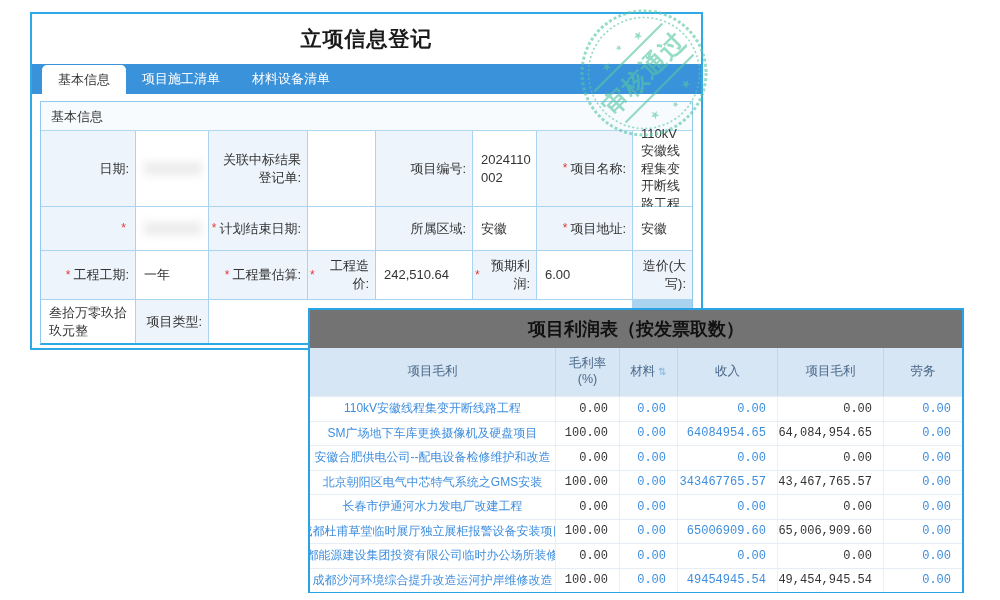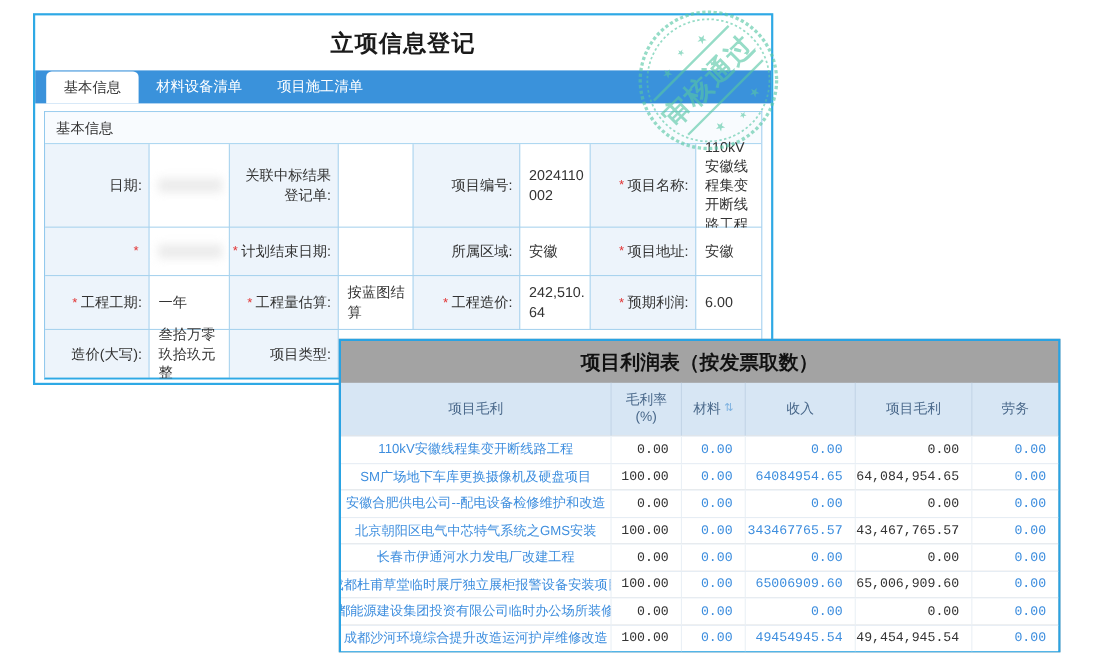--- a/index.html
+++ b/index.html
@@ -27,21 +27,21 @@
   .req { color:#E23A3A; margin-right:3px; font-size:12px; }
   .smudge { width:58px; height:13px; background:#dcdcdc; filter:blur(4px); opacity:.55; }
   .span5 { grid-column:span 5; }
 
   
   .stamp { position:absolute; left:577px; top:6px; width:134px; height:134px;
     opacity:.62; z-index:6; pointer-events:none; }
 
   
   .profit-panel { position:absolute; left:308px; top:308px; width:656px; height:285px;
-    background:#a3a3a3; border:2px solid #29A3E3; z-index:8; }
+    background:#737373; border:2px solid #29A3E3; z-index:8; }
   .profit-title { height:38px; display:flex; align-items:center; justify-content:center;
     font-size:18px; font-weight:bold; color:#111; }
   .thead { display:grid; grid-template-columns:246px 64px 58px 100px 106px 1fr;
     height:48px; background:#D7E6F4; color:#49688A; font-size:12.5px; }
   .hcell { display:flex; align-items:center; justify-content:center; text-align:center;
     border-right:1px solid #C3D5E7; line-height:1.25; }
   .hcell:last-child { border-right:none; }
   .hsplit { flex-direction:row; align-items:stretch; justify-content:flex-start; padding:0; }
   .hsplit .htop { height:26px; border-bottom:1px solid #fff; }
   .hsplit .hbot { flex:1; display:flex; align-items:center; justify-content:center; }
@@ -58,22 +58,22 @@
 </head>
 <body>
 
 <div class="page">
 
   <div class="reg-panel">
     <div class="reg-title">立项信息登记</div>
 
     <div class="tabbar">
       <div class="tab active">基本信息</div>
+      <div class="tab">项目施工清单</div>
       <div class="tab">材料设备清单</div>
-      <div class="tab">项目施工清单</div>
     </div>
 
     <div class="form-wrap">
       <div class="section-title">基本信息</div>
 
       <div class="form-grid">
 
         <div class="fcell flabel">
             <span class="req"></span>
             <span>日期:</span>
@@ -134,23 +134,20 @@
         <div class="fcell flabel">
             <span class="req">*</span>
             <span>工程工期:</span>
           </div>
         <div class="fcell fvalue">
             <span>一年</span>
           </div>
         <div class="fcell flabel">
             <span class="req">*</span>
             <span>工程量估算:</span>
-          </div>
-        <div class="fcell fvalue">
-            <span>按蓝图结算</span>
           </div>
         <div class="fcell flabel">
             <span class="req">*</span>
             <span>工程造价:</span>
           </div>
         <div class="fcell fvalue">
             <span>242,510.64</span>
           </div>
         <div class="fcell flabel">
             <span class="req">*</span>

